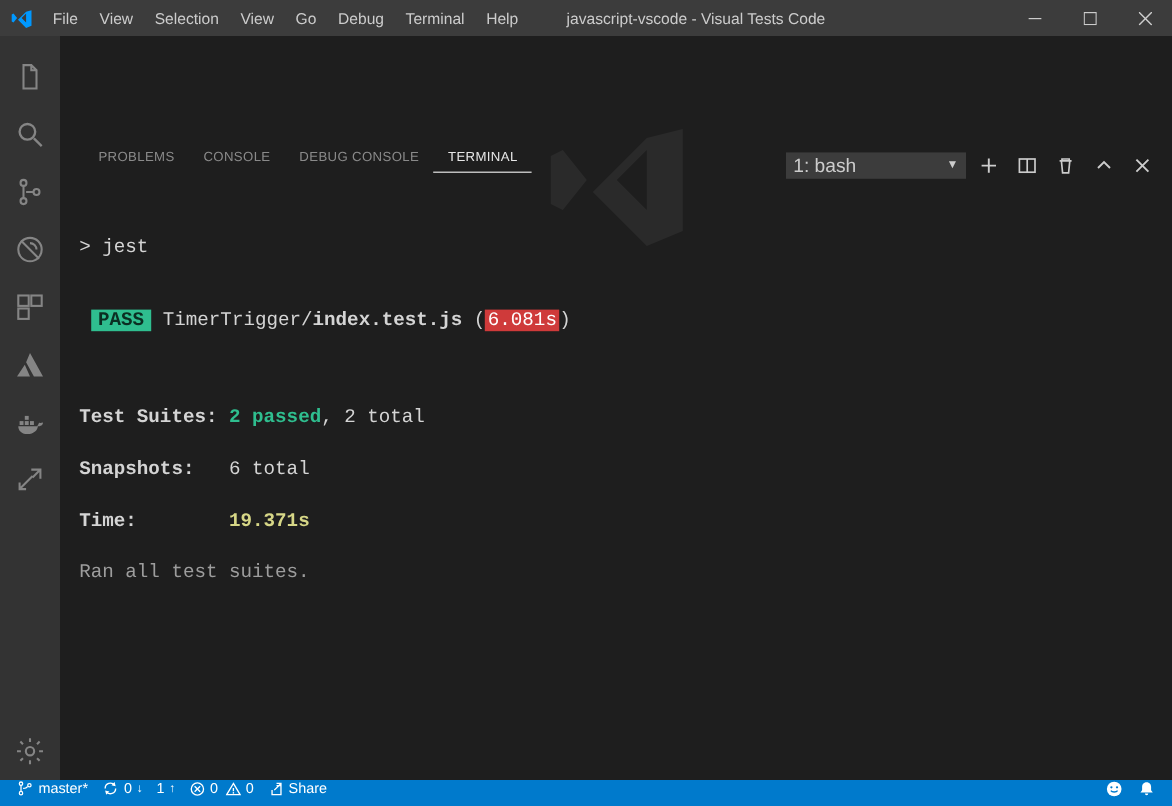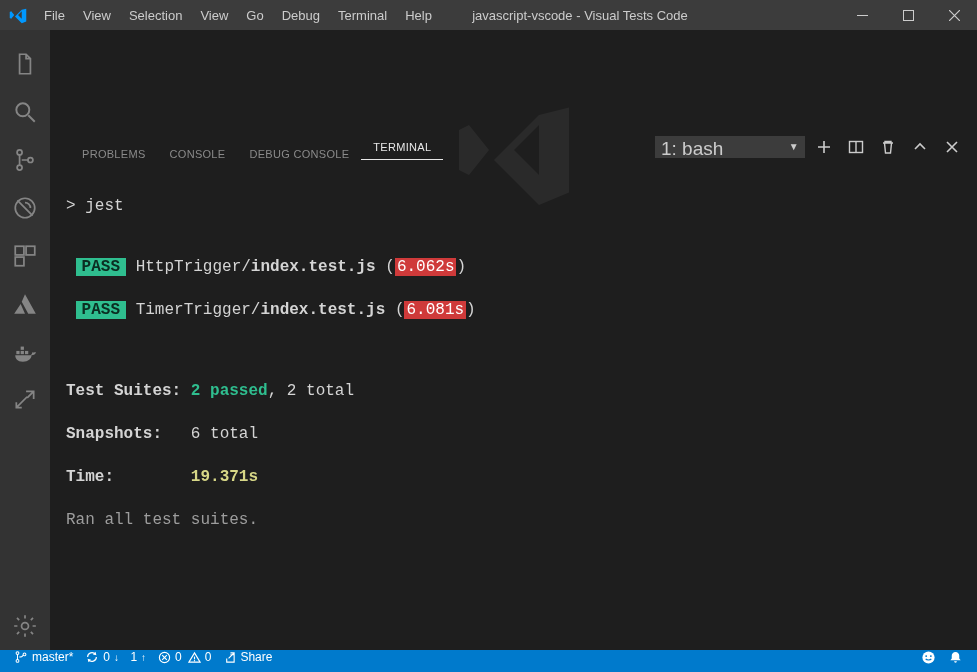--- a/index.html
+++ b/index.html
@@ -49,34 +49,34 @@
     position: absolute; left: 50px; top: 30px; right: 0; bottom: 22px;
     background: #1e1e1e;
     display: flex; flex-direction: column;
   }
   .logo-bg {
     position: absolute; left: 50%; top: 60px; transform: translateX(-50%);
     opacity: 0.05;
   }
   
   .panel-tabs {
-    height: 35px; display: flex; align-items: flex-end;
+    height: 35px; display: flex; align-items: flex-start;
     font-size: 11px; color: #8a8a8a;
     padding: 0 12px 0 20px;
     margin-top: 95px;
     letter-spacing: 0.3px;
   }
   .panel-tabs .tab { padding: 0 12px; cursor: default; }
   .panel-tabs .tab.active { color: #e7e7e7; border-bottom: 1px solid #e7e7e7; padding-bottom: 6px; }
   .panel-tabs .tabright {
     margin-left: auto; display: flex; align-items: center; gap: 6px;
   }
   .panel-tabs select {
     background: #3c3c3c; color: #cccccc; border: none;
-    font-size: 19px; padding: 2px 26px 2px 6px; height: 22px; width: 150px;
+    font-size: 16px; padding: 2px 26px 2px 6px; height: 22px; width: 150px;
     appearance: none;
   }
   .select-wrap { position: relative; }
   .select-wrap .caret {
     position: absolute; right: 6px; top: 5px; color: #cccccc; font-size: 10px; pointer-events: none;
   }
   .panel-tabs .ticon {
     width: 26px; height: 26px; display: flex; align-items: center; justify-content: center;
     color: #cccccc;
   }
@@ -257,21 +257,20 @@
       <div class="ticon">
           <svg width="14" height="14" viewBox="0 0 14 14">
             <path stroke="currentColor" stroke-width="1.6" d="M2 2l10 10M12 2L2 12"></path>
           </svg>
         </div>
     </div>
   </div>
 
   <div class="termbody">
 <div class="cmdline">&gt; jest</div>
-<div> <span class="pass-badge">PASS</span> <span>HttpTrigger/</span><span class="bold">index.test.js</span> (<span class="slow-badge">6.062s</span>)</div>
 <div> <span class="pass-badge">PASS</span> <span>TimerTrigger/</span><span class="bold">index.test.js</span> (<span class="slow-badge">6.081s</span>)</div>
 <div style="height:16px"></div>
 <div><span class="bold">Test Suites:</span> <span class="green bold">2 passed</span>, <span>2 total</span></div>
 <div><span class="bold">Snapshots:</span>   <span>6 total</span></div>
 <div><span class="bold">Time:</span>        <span class="yellow bold">19.371s</span></div>
 <div class="ranline">Ran all test suites.</div>
 
 
 
   </div>

